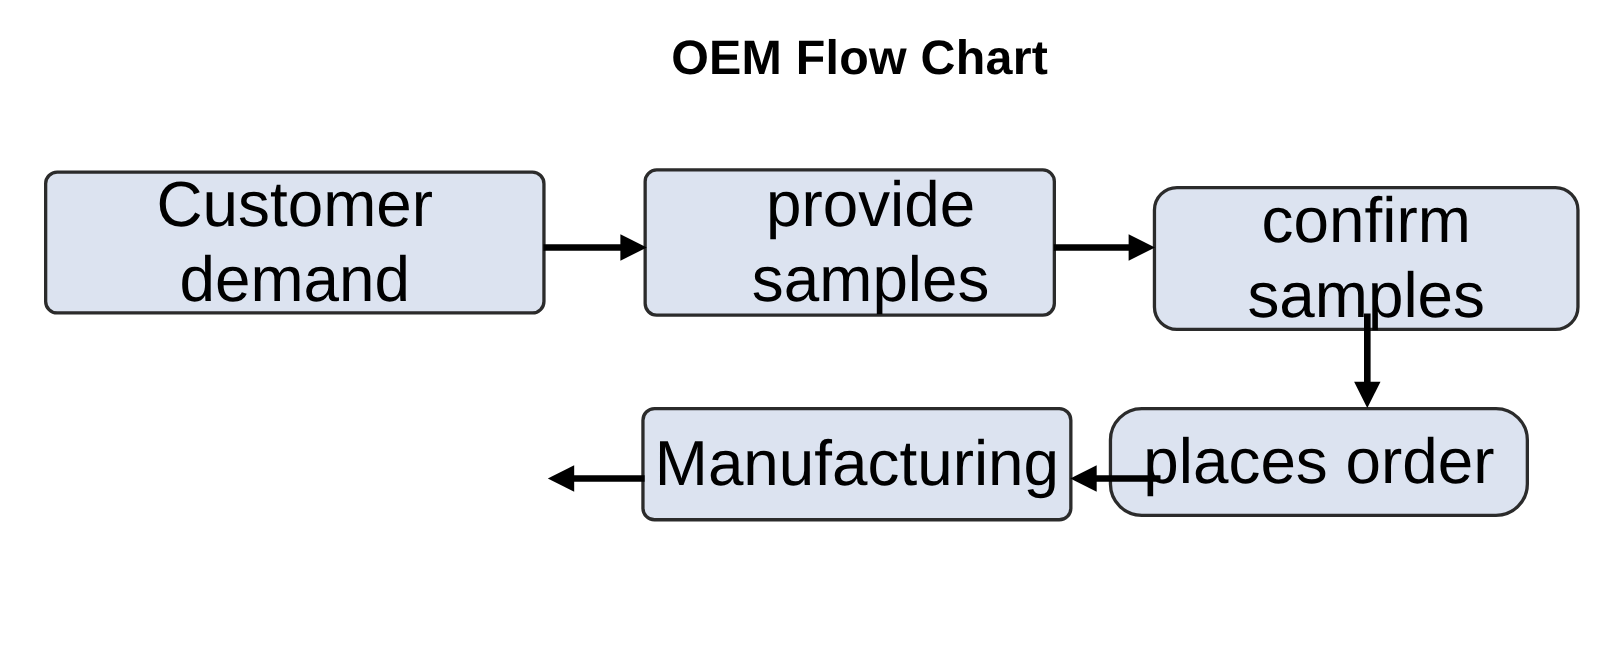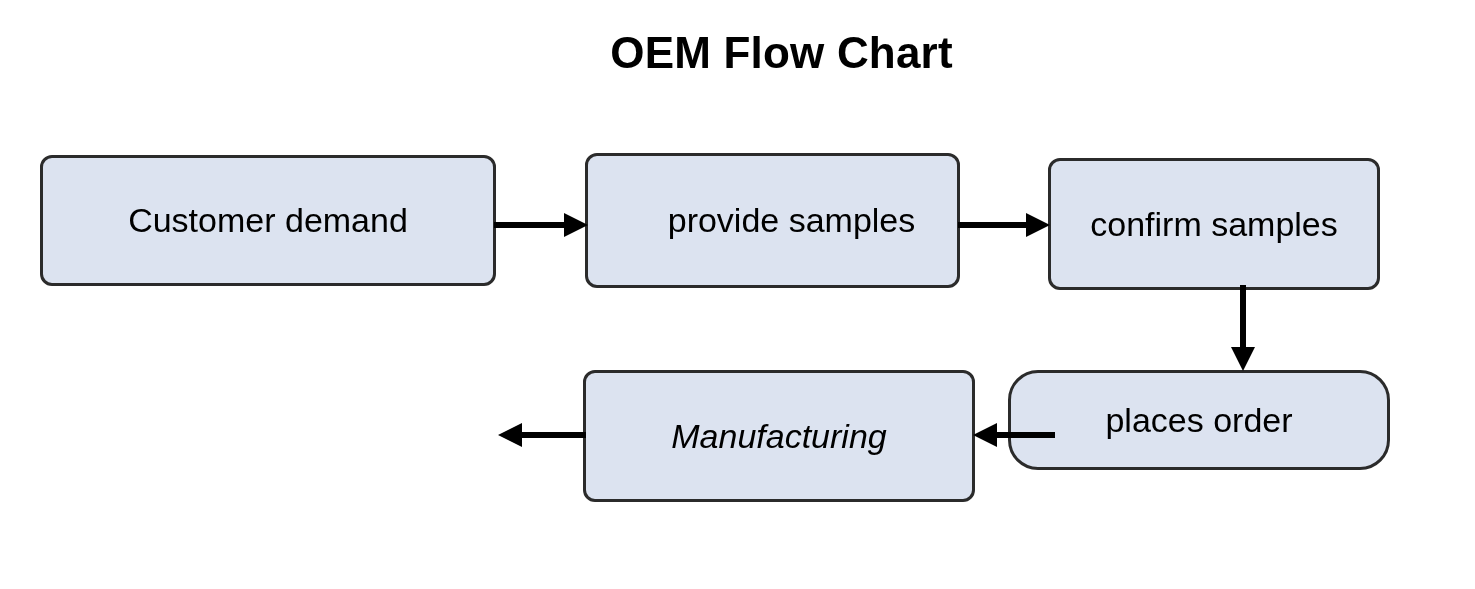--- a/index.html
+++ b/index.html
@@ -34,21 +34,21 @@
     position: absolute;
     box-sizing: border-box;
     background: #dce3f0;
     border: 3px solid #2b2b2b;
     border-radius: 12px;
     display: flex;
     align-items: center;
     justify-content: flex-start;
     text-align: center;
     color: #000000;
-    font-size: 34px;
+    font-size: 58px;
     line-height: 1.18;
     font-family: "Liberation Sans", sans-serif;
     white-space: pre-line;
     padding: 0 6px;
   }
   .node-label {
     display: block;
     width: 100%;
     white-space: pre-line;
   }
@@ -68,26 +68,26 @@
   <div id="chart-title">OEM Flow Chart</div>
 
   <div class="node" style="left:40px; top:155px; width:456px; height:131px;">
     <span class="node-label">Customer demand</span>
   </div>
 
   <div class="node" style="left:585px; top:153px; width:375px; height:135px;padding-left:44px;">
     <span class="node-label">provide samples</span>
   </div>
 
-  <div class="node" style="left:1048px; top:158px; width:332px; height:132px;">
+  <div class="node" style="left:1048px; top:169px; width:388px; height:132px;border-radius:22px;">
     <span class="node-label">confirm samples</span>
   </div>
 
 
-  <div class="node" style="left:583px; top:370px; width:392px; height:132px;font-style:italic;">
+  <div class="node" style="left:583px; top:370px; width:392px; height:104px;">
     <span class="node-label">Manufacturing</span>
   </div>
 
   <div class="node" style="left:1008px; top:370px; width:382px; height:100px;border-radius:30px;">
     <span class="node-label">places order</span>
   </div>
 
   <div class="edge" style="left:494px; top:205px; width:96px; height:40px;">
     <svg width="96" height="40" viewBox="0 0 96 40">
       <line x1="0" y1="20" x2="74" y2="20" stroke="#000000" stroke-width="6"></line>

